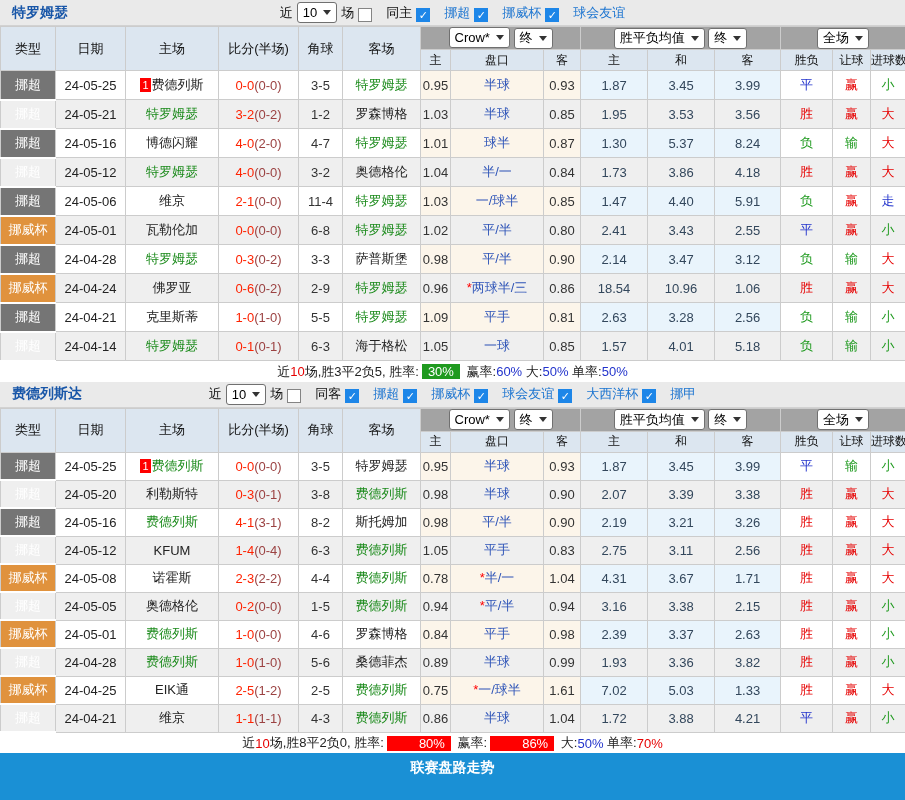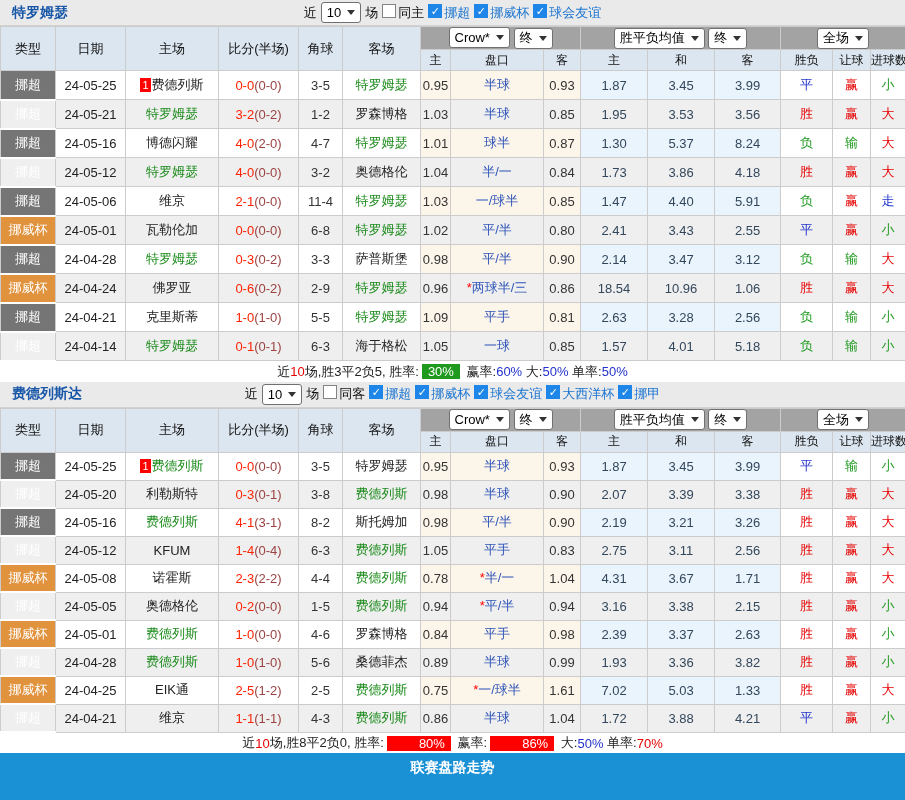--- a/index.html
+++ b/index.html
@@ -15,21 +15,21 @@
   .radio{width:13px;height:13px;border-radius:50%;border:2px solid #fff;box-sizing:border-box;display:inline-block;background:transparent;}
   .radio.checked{background:#fff;}
   .close{position:absolute;right:6px;top:3px;width:26px;height:25px;background:#53a9dd;border:0;
          color:#fff;font-size:15px;font-weight:bold;line-height:25px;text-align:center;padding:0;cursor:pointer;}
 
   
   .strip{height:26px;flex:0 0 26px;background:#eaeaea;border-bottom:1px solid #d2d2d2;
          position:relative;display:flex;align-items:center;box-sizing:border-box;}
   .team{margin-left:12px;font-weight:bold;color:#1856a8;font-size:14px;position:relative;z-index:2;}
   .filters{position:absolute;left:0;right:0;display:flex;justify-content:center;align-items:center;gap:4px;font-size:13px;color:#111;}
-  .flt-item{display:inline-flex;align-items:flex-start;gap:2px;cursor:pointer;}
+  .flt-item{display:inline-flex;align-items:flex-end;gap:14px;cursor:pointer;}
   .lbl-blue{color:var(--link_blue);}
   .cb{width:14px;height:14px;box-sizing:border-box;font-size:11px;line-height:14px;text-align:center;color:#fff;display:inline-block;}
   .cb.on{background:#1d86e8;}
   .cb.off{background:#fff;border:1px solid #848484;}
 
   
   .sel{display:inline-flex;align-items:center;background:#fff;border:1px solid #707070;border-radius:3px;
        padding:0 5px;gap:6px;height:19px;font-size:13px;color:#000;cursor:pointer;white-space:nowrap;}
   .car{width:0;height:0;border-left:4px solid transparent;border-right:4px solid transparent;border-top:5px solid #333;display:inline-block;}
 

